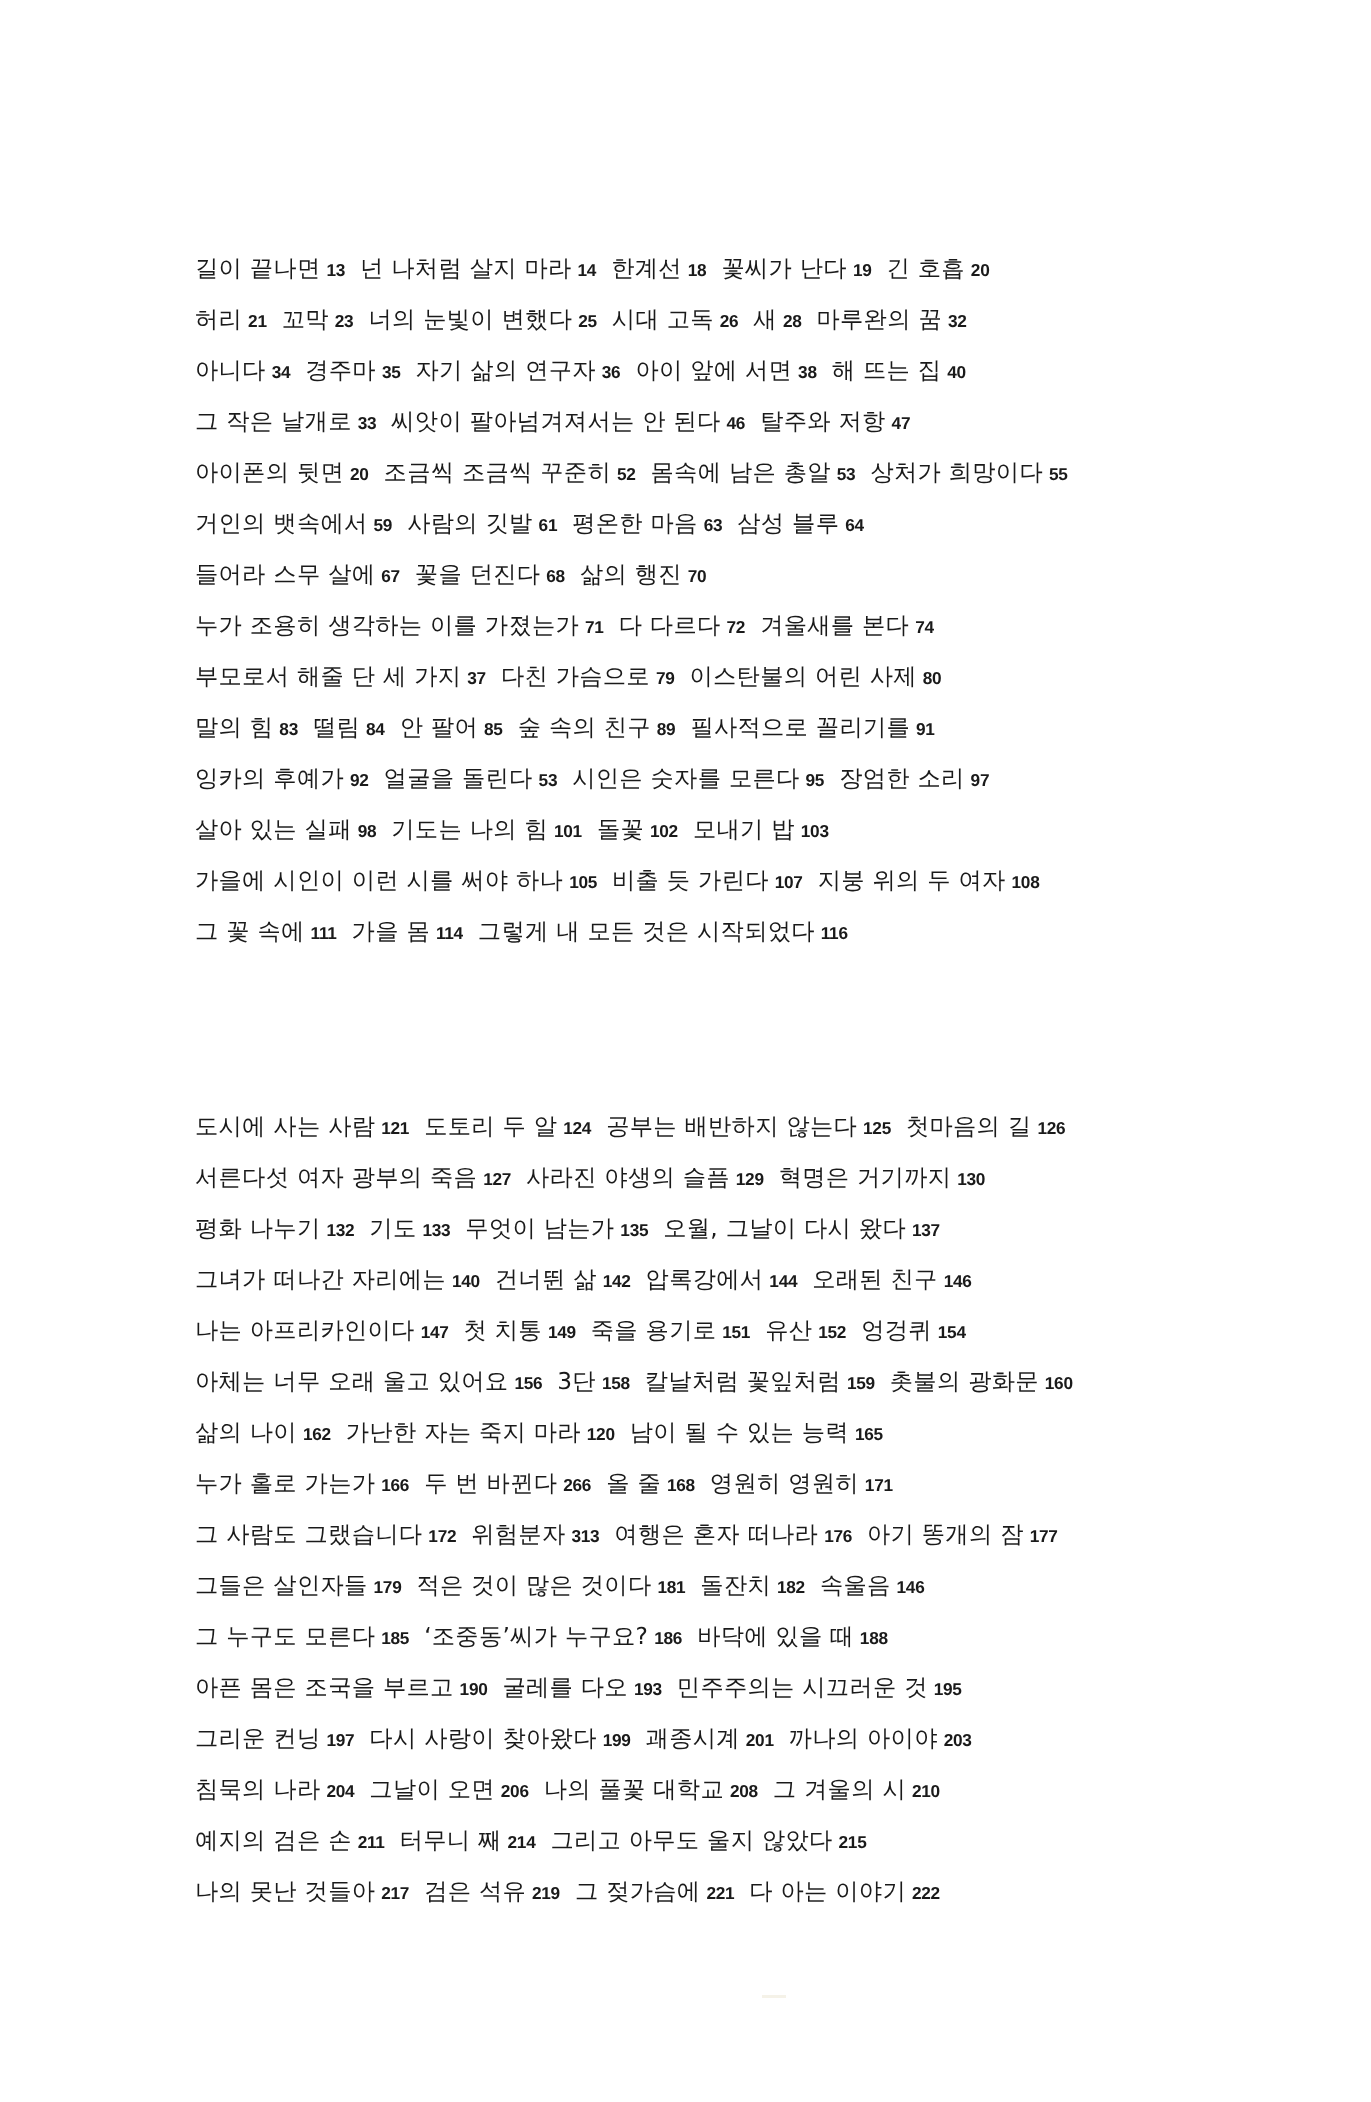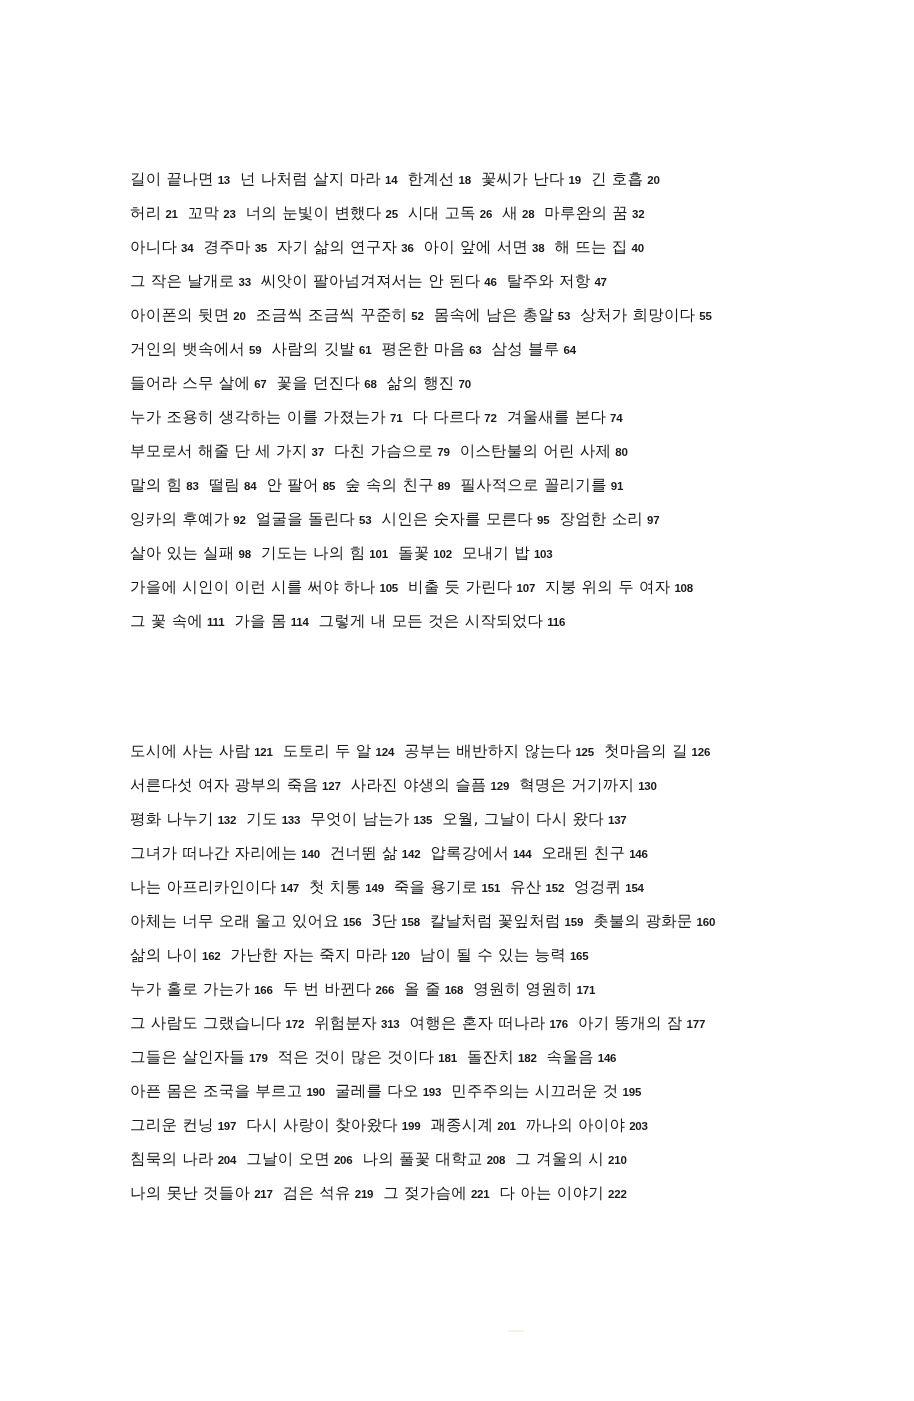--- a/index.html
+++ b/index.html
@@ -83,19 +83,21 @@
       <div class="line"><span class="entry"><span class="title">도시에 사는 사람</span><span class="pg">121</span></span><span class="entry"><span class="title">도토리 두 알</span><span class="pg">124</span></span><span class="entry"><span class="title">공부는 배반하지 않는다</span><span class="pg">125</span></span><span class="entry"><span class="title">첫마음의 길</span><span class="pg">126</span></span></div>
       <div class="line"><span class="entry"><span class="title">서른다섯 여자 광부의 죽음</span><span class="pg">127</span></span><span class="entry"><span class="title">사라진 야생의 슬픔</span><span class="pg">129</span></span><span class="entry"><span class="title">혁명은 거기까지</span><span class="pg">130</span></span></div>
       <div class="line"><span class="entry"><span class="title">평화 나누기</span><span class="pg">132</span></span><span class="entry"><span class="title">기도</span><span class="pg">133</span></span><span class="entry"><span class="title">무엇이 남는가</span><span class="pg">135</span></span><span class="entry"><span class="title">오월, 그날이 다시 왔다</span><span class="pg">137</span></span></div>
       <div class="line"><span class="entry"><span class="title">그녀가 떠나간 자리에는</span><span class="pg">140</span></span><span class="entry"><span class="title">건너뛴 삶</span><span class="pg">142</span></span><span class="entry"><span class="title">압록강에서</span><span class="pg">144</span></span><span class="entry"><span class="title">오래된 친구</span><span class="pg">146</span></span></div>
       <div class="line"><span class="entry"><span class="title">나는 아프리카인이다</span><span class="pg">147</span></span><span class="entry"><span class="title">첫 치통</span><span class="pg">149</span></span><span class="entry"><span class="title">죽을 용기로</span><span class="pg">151</span></span><span class="entry"><span class="title">유산</span><span class="pg">152</span></span><span class="entry"><span class="title">엉겅퀴</span><span class="pg">154</span></span></div>
       <div class="line"><span class="entry"><span class="title">아체는 너무 오래 울고 있어요</span><span class="pg">156</span></span><span class="entry"><span class="title">3단</span><span class="pg">158</span></span><span class="entry"><span class="title">칼날처럼 꽃잎처럼</span><span class="pg">159</span></span><span class="entry"><span class="title">촛불의 광화문</span><span class="pg">160</span></span></div>
       <div class="line"><span class="entry"><span class="title">삶의 나이</span><span class="pg">162</span></span><span class="entry"><span class="title">가난한 자는 죽지 마라</span><span class="pg">120</span></span><span class="entry"><span class="title">남이 될 수 있는 능력</span><span class="pg">165</span></span></div>
       <div class="line"><span class="entry"><span class="title">누가 홀로 가는가</span><span class="pg">166</span></span><span class="entry"><span class="title">두 번 바뀐다</span><span class="pg">266</span></span><span class="entry"><span class="title">올 줄</span><span class="pg">168</span></span><span class="entry"><span class="title">영원히 영원히</span><span class="pg">171</span></span></div>
       <div class="line"><span class="entry"><span class="title">그 사람도 그랬습니다</span><span class="pg">172</span></span><span class="entry"><span class="title">위험분자</span><span class="pg">313</span></span><span class="entry"><span class="title">여행은 혼자 떠나라</span><span class="pg">176</span></span><span class="entry"><span class="title">아기 똥개의 잠</span><span class="pg">177</span></span></div>
       <div class="line"><span class="entry"><span class="title">그들은 살인자들</span><span class="pg">179</span></span><span class="entry"><span class="title">적은 것이 많은 것이다</span><span class="pg">181</span></span><span class="entry"><span class="title">돌잔치</span><span class="pg">182</span></span><span class="entry"><span class="title">속울음</span><span class="pg">146</span></span></div>
+      <div class="line"><span class="entry"><span class="title">그 누구도 모른다</span><span class="pg">185</span></span><span class="entry"><span class="title">‘조중동’씨가 누구요?</span><span class="pg">186</span></span><span class="entry"><span class="title">바닥에 있을 때</span><span class="pg">188</span></span></div>
       <div class="line"><span class="entry"><span class="title">아픈 몸은 조국을 부르고</span><span class="pg">190</span></span><span class="entry"><span class="title">굴레를 다오</span><span class="pg">193</span></span><span class="entry"><span class="title">민주주의는 시끄러운 것</span><span class="pg">195</span></span></div>
       <div class="line"><span class="entry"><span class="title">그리운 컨닝</span><span class="pg">197</span></span><span class="entry"><span class="title">다시 사랑이 찾아왔다</span><span class="pg">199</span></span><span class="entry"><span class="title">괘종시계</span><span class="pg">201</span></span><span class="entry"><span class="title">까나의 아이야</span><span class="pg">203</span></span></div>
       <div class="line"><span class="entry"><span class="title">침묵의 나라</span><span class="pg">204</span></span><span class="entry"><span class="title">그날이 오면</span><span class="pg">206</span></span><span class="entry"><span class="title">나의 풀꽃 대학교</span><span class="pg">208</span></span><span class="entry"><span class="title">그 겨울의 시</span><span class="pg">210</span></span></div>
+      <div class="line"><span class="entry"><span class="title">예지의 검은 손</span><span class="pg">211</span></span><span class="entry"><span class="title">터무니 째</span><span class="pg">214</span></span><span class="entry"><span class="title">그리고 아무도 울지 않았다</span><span class="pg">215</span></span></div>
       <div class="line"><span class="entry"><span class="title">나의 못난 것들아</span><span class="pg">217</span></span><span class="entry"><span class="title">검은 석유</span><span class="pg">219</span></span><span class="entry"><span class="title">그 젖가슴에</span><span class="pg">221</span></span><span class="entry"><span class="title">다 아는 이야기</span><span class="pg">222</span></span></div>
     </div>
   <div class="scan-mark"></div>
 </div>
 
 </body></html>

